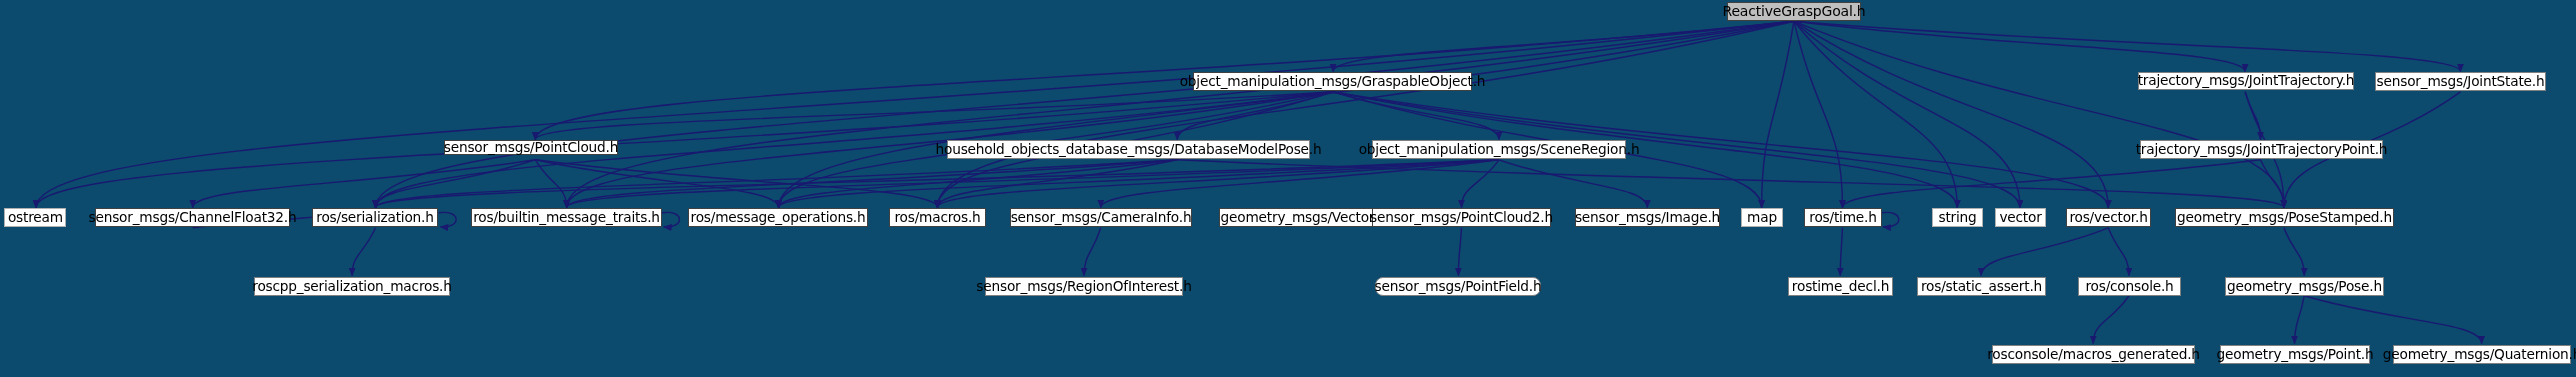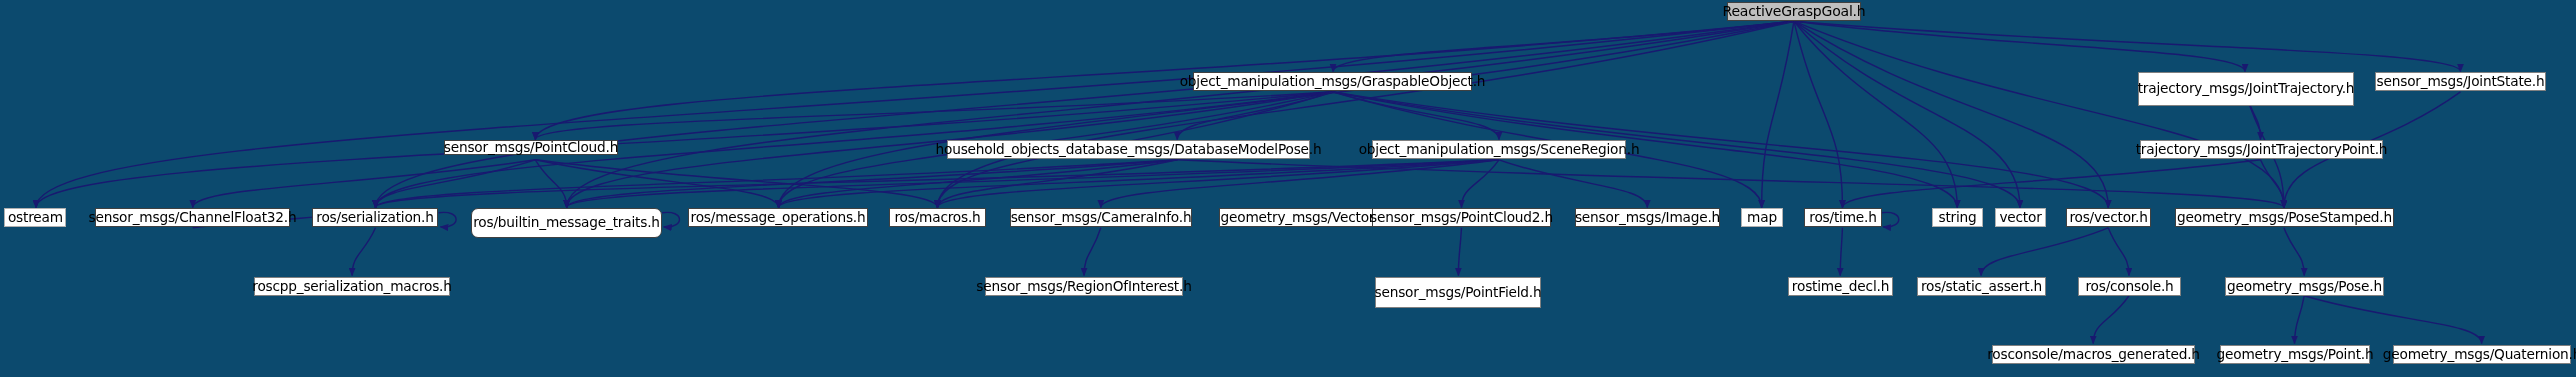--- a/index.html
+++ b/index.html
@@ -103,21 +103,21 @@
         <path d="M2609,335 C2709.5,364.7 2810,364.7 2810,389" fill="none" stroke="#191970" stroke-width="1.6" marker-end="url(#arrow)"></path>
       </g>
   </svg>
   <div id="node-layer">
       <div class="node hdr" style="left: 1727px; top: 1.8px; width: 134px; height: 19.4px;">
         <span>ReactiveGraspGoal.h</span>
       </div>
       <div class="node strong" style="left: 1193px; top: 72px; width: 279px; height: 19.4px;">
         <span>object_manipulation_msgs/GraspableObject.h</span>
       </div>
-      <div class="node" style="left: 2138px; top: 72px; width: 216px; height: 34px;">
+      <div class="node" style="left: 2138px; top: 72px; width: 216px; height: 18px;">
         <span>trajectory_msgs/JointTrajectory.h</span>
       </div>
       <div class="node" style="left: 2375px; top: 72px; width: 171px; height: 19.4px;">
         <span>sensor_msgs/JointState.h</span>
       </div>
       <div class="node strong" style="left: 444px; top: 140px; width: 174px; height: 15px;">
         <span>sensor_msgs/PointCloud.h</span>
       </div>
       <div class="node" style="left: 947px; top: 140px; width: 363px; height: 19.4px;">
         <span>household_objects_database_msgs/DatabaseModelPose.h</span>
@@ -130,21 +130,21 @@
       </div>
       <div class="node plain" style="left: 4.4px; top: 208px; width: 62px; height: 19.4px;">
         <span>ostream</span>
       </div>
       <div class="node strong" style="left: 95px; top: 208px; width: 195px; height: 19.4px;">
         <span>sensor_msgs/ChannelFloat32.h</span>
       </div>
       <div class="node strong" style="left: 312px; top: 208px; width: 126px; height: 19.4px;">
         <span>ros/serialization.h</span>
       </div>
-      <div class="node strong" style="left: 471px; top: 208px; width: 191px; height: 30px; border-radius: 7px;">
+      <div class="node strong" style="left: 471px; top: 208px; width: 191px; height: 19px;">
         <span>ros/builtin_message_traits.h</span>
       </div>
       <div class="node strong" style="left: 688px; top: 208px; width: 180px; height: 19.4px;">
         <span>ros/message_operations.h</span>
       </div>
       <div class="node strong" style="left: 889px; top: 208px; width: 97px; height: 19.4px;">
         <span>ros/macros.h</span>
       </div>
       <div class="node strong" style="left: 1010px; top: 208px; width: 182px; height: 19.4px;">
         <span>sensor_msgs/CameraInfo.h</span>
@@ -175,21 +175,21 @@
       </div>
       <div class="node strong" style="left: 2175px; top: 208px; width: 219px; height: 19.4px;">
         <span>geometry_msgs/PoseStamped.h</span>
       </div>
       <div class="node" style="left: 254px; top: 277px; width: 196px; height: 19.4px;">
         <span>roscpp_serialization_macros.h</span>
       </div>
       <div class="node" style="left: 985px; top: 277px; width: 198px; height: 19.4px;">
         <span>sensor_msgs/RegionOfInterest.h</span>
       </div>
-      <div class="node" style="left: 1375px; top: 277px; width: 166px; height: 31px;">
+      <div class="node" style="left: 1375px; top: 277px; width: 166px; height: 19px; border-radius: 8px;">
         <span>sensor_msgs/PointField.h</span>
       </div>
       <div class="node" style="left: 1788px; top: 277px; width: 105px; height: 19.4px;">
         <span>rostime_decl.h</span>
       </div>
       <div class="node" style="left: 1917px; top: 277px; width: 129px; height: 19.4px;">
         <span>ros/static_assert.h</span>
       </div>
       <div class="node" style="left: 2078px; top: 277px; width: 103px; height: 19.4px;">
         <span>ros/console.h</span>

